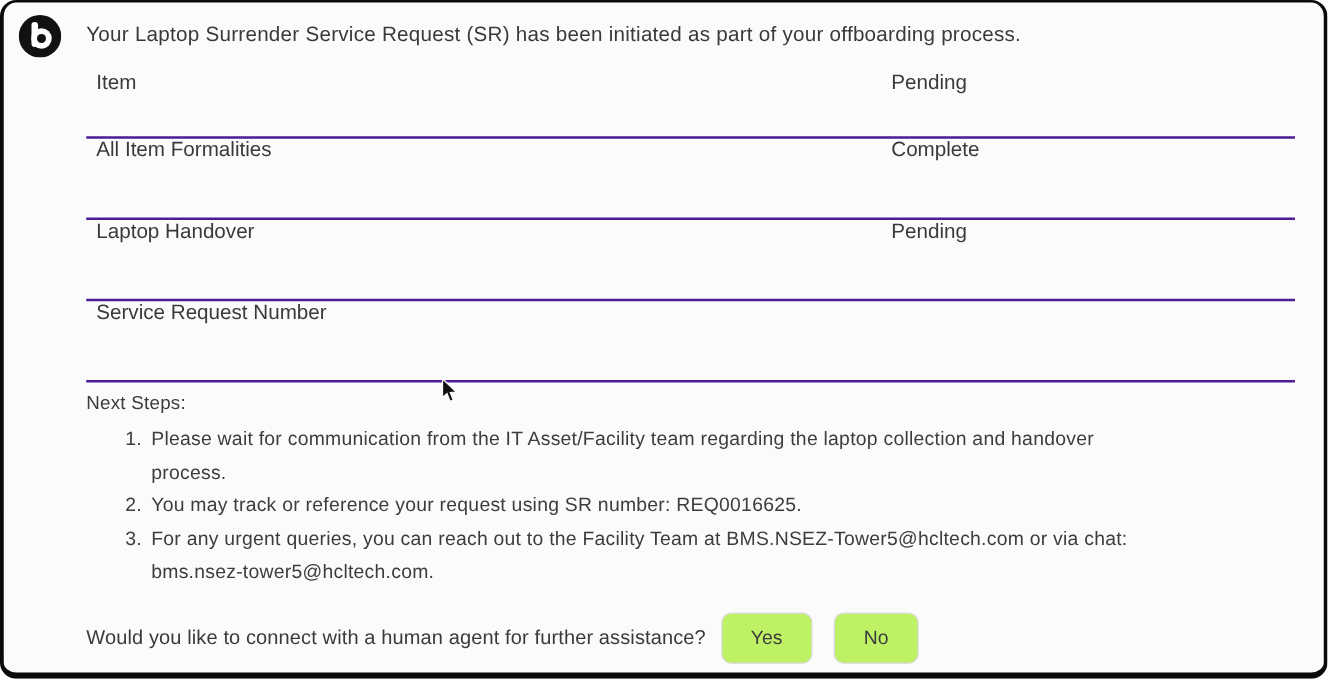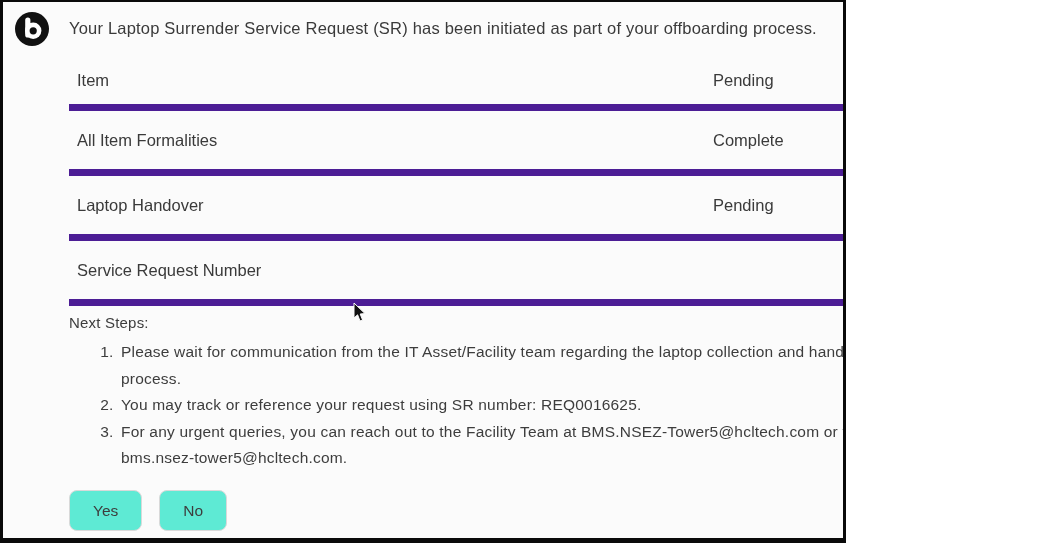--- a/index.html
+++ b/index.html
@@ -3,27 +3,28 @@
 <meta charset="utf-8">
 <style>
   * { box-sizing: border-box; margin: 0; padding: 0; }
   html, body { background: #ffffff; }
   body {
     font-family: "Liberation Sans", "DejaVu Sans", sans-serif;
     color: #3d3d3d;
   }
   .frame {
     position: relative;
-    width: 846px;
+    width: 1062px;
     height: 543px;
     background: #fbfbfb;
     border-style: solid;
     border-color: #0a0a0a;
     border-width: 2px 3px 5px 3px;
     overflow: hidden;
+    border-radius: 13px;
   }
   
   .avatar {
     position: absolute;
     top: 10px;
     left: 12px;
     width: 34px;
     height: 34px;
   }
   
@@ -41,22 +42,21 @@
   .sr-table {
     position: absolute;
     top: 55px;
     left: 66px;
     width: 967px;
     font-size: 16.5px;
     color: #3a3a3a;
   }
   .t-row {
     display: flex;
-    align-items: center;
-    border-bottom: 7px solid #4c1d95;
+    border-bottom: 2px solid #4c1d95;
   }
   .t-row.header { height: 54px; }
   .t-row.data   { height: 65px; }
   .t-col-item   { width: 636px; padding-left: 8px; }
   .t-col-status { flex: 1; padding-left: 8px; }
   
   .next-steps {
     position: absolute;
     top: 312px;
     left: 66px;
@@ -87,21 +87,21 @@
   .prompt-question {
     font-size: 16px;
     letter-spacing: 0.1px;
     color: #3a3a3a;
     margin-right: 12px;
   }
   .chip-btn {
     height: 41px;
     min-width: 62px;
     padding: 0 23px;
-    background: #5eead4;
+    background: #bef264;
     border: 1px solid #d9d9d9;
     border-radius: 8px;
     font-family: inherit;
     font-size: 15.5px;
     color: #3d3d3d;
     cursor: pointer;
   }
   .chip-btn + .chip-btn { margin-left: 17px; }
   
   .cursor {
@@ -152,20 +152,21 @@
     <ol>
       <li>Please wait for communication from the IT Asset/Facility team regarding the laptop collection and handover
 process.</li>
       <li>You may track or reference your request using SR number: REQ0016625.</li>
       <li>For any urgent queries, you can reach out to the Facility Team at BMS.NSEZ-Tower5@hcltech.com or via chat:
 bms.nsez-tower5@hcltech.com.</li>
     </ol>
   </div>
 
   <div class="prompt-row">
+    <span class="prompt-question">Would you like to connect with a human agent for further assistance?</span>
     <button class="chip-btn">Yes</button>
     <button class="chip-btn">No</button>
   </div>
 
   <span class="cursor">
     <svg viewBox="0 0 14 21" width="14" height="21" aria-hidden="true">
       <path d="M1 1 L1 16 L4.6 12.8 L7 19 L9.6 18 L7.2 12 L12 11.6 Z" fill="#111111" stroke="#fbfbfb" stroke-width="1"></path>
     </svg>
   </span>
 

